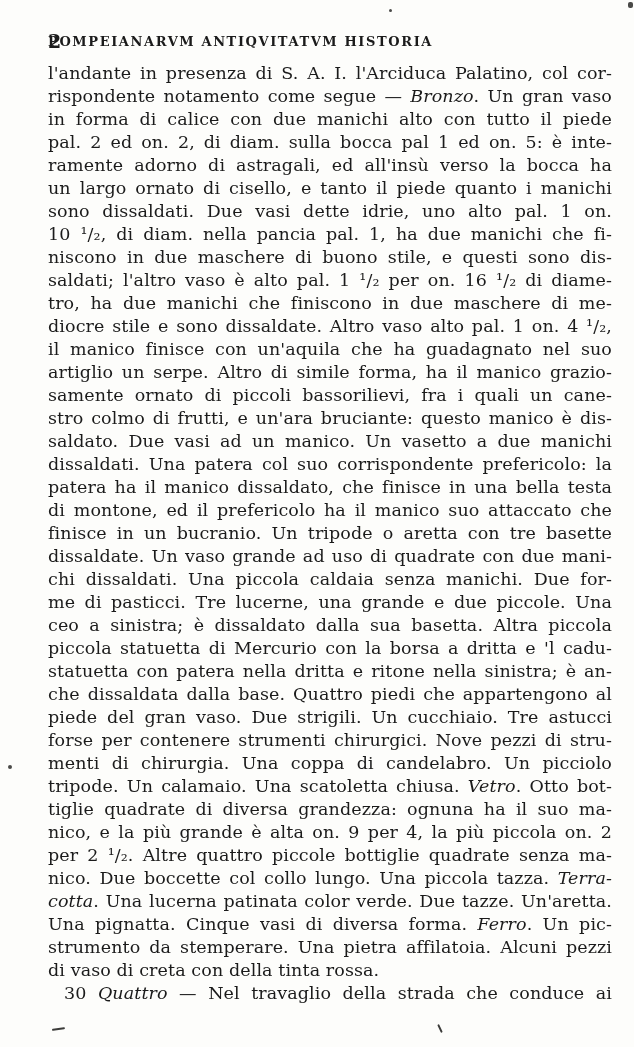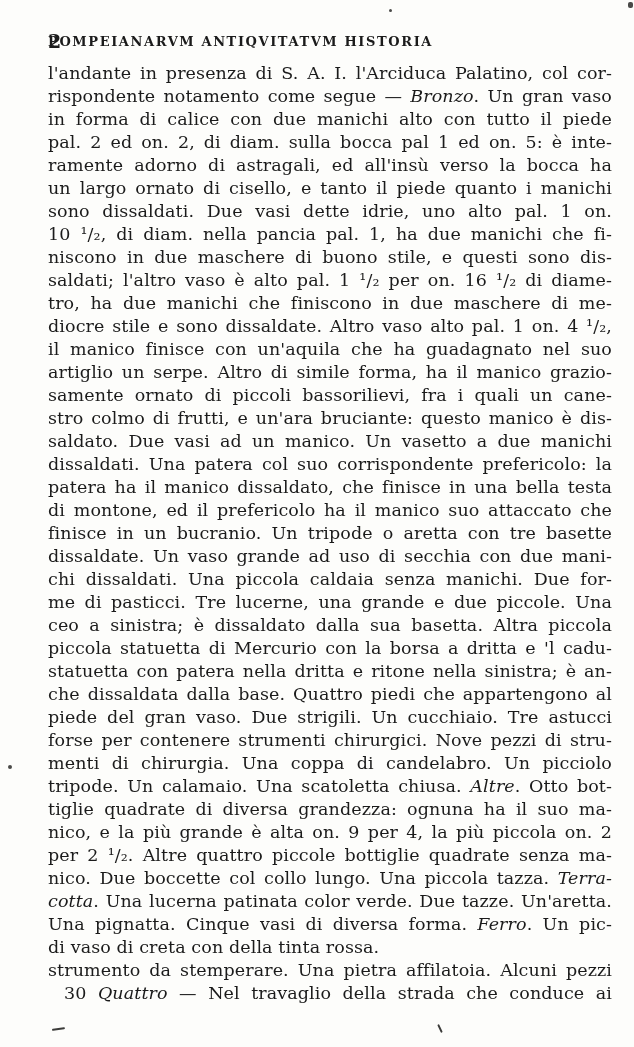--- a/index.html
+++ b/index.html
@@ -104,39 +104,39 @@
       <div class="line">diocre stile e sono dissaldate. Altro vaso alto pal. 1 on. 4 ¹/₂,</div>
       <div class="line">il manico finisce con un'aquila che ha guadagnato nel suo</div>
       <div class="line">artiglio un serpe. Altro di simile forma, ha il manico grazio-</div>
       <div class="line">samente ornato di piccoli bassorilievi, fra i quali un cane-</div>
       <div class="line">stro colmo di frutti, e un'ara bruciante: questo manico è dis-</div>
       <div class="line">saldato. Due vasi ad un manico. Un vasetto a due manichi</div>
       <div class="line">dissaldati. Una patera col suo corrispondente prefericolo: la</div>
       <div class="line">patera ha il manico dissaldato, che finisce in una bella testa</div>
       <div class="line">di montone, ed il prefericolo ha il manico suo attaccato che</div>
       <div class="line">finisce in un bucranio. Un tripode o aretta con tre basette</div>
-      <div class="line">dissaldate. Un vaso grande ad uso di secchia con due mani-</div>
+      <div class="line">dissaldate. Un vaso grande ad uso di quadrate con due mani-</div>
       <div class="line">chi dissaldati. Una piccola caldaia senza manichi. Due for-</div>
       <div class="line">me di pasticci. Tre lucerne, una grande e due piccole. Una</div>
       <div class="line">ceo a sinistra; è dissaldato dalla sua basetta. Altra piccola</div>
       <div class="line">piccola statuetta di Mercurio con la borsa a dritta e 'l cadu-</div>
       <div class="line">statuetta con patera nella dritta e ritone nella sinistra; è an-</div>
       <div class="line">che dissaldata dalla base. Quattro piedi che appartengono al</div>
       <div class="line">piede del gran vaso. Due strigili. Un cucchiaio. Tre astucci</div>
       <div class="line">forse per contenere strumenti chirurgici. Nove pezzi di stru-</div>
       <div class="line">menti di chirurgia. Una coppa di candelabro. Un picciolo</div>
-      <div class="line">tripode. Un calamaio. Una scatoletta chiusa. <i>Altre</i>. Otto bot-</div>
+      <div class="line">tripode. Un calamaio. Una scatoletta chiusa. <i>Vetro</i>. Otto bot-</div>
       <div class="line">tiglie quadrate di diversa grandezza: ognuna ha il suo ma-</div>
       <div class="line">nico, e la più grande è alta on. 9 per 4, la più piccola on. 2</div>
       <div class="line">per 2 ¹/₂. Altre quattro piccole bottiglie quadrate senza ma-</div>
       <div class="line">nico. Due boccette col collo lungo. Una piccola tazza. <i>Terra-</i></div>
       <div class="line"><i>cotta</i>. Una lucerna patinata color verde. Due tazze. Un'aretta.</div>
       <div class="line">Una pignatta. Cinque vasi di diversa forma. <i>Ferro</i>. Un pic-</div>
+      <div class="line">strumento da stemperare. Una pietra affilatoia. Alcuni pezzi</div>
       <div class="line para-end">di vaso di creta con della tinta rossa.</div>
-      <div class="line">strumento da stemperare. Una pietra affilatoia. Alcuni pezzi</div>
       <div class="line indented">30 <i>Quattro</i> — Nel travaglio della strada che conduce ai</div>
     </div>
 
   <div class="speck" style="left:389px;top:9px;width:3px;height:3px;"></div>
   <div class="speck" style="left:628px;top:2px;width:5px;height:6px;border-radius:2px;"></div>
   <div class="speck" style="left:8px;top:765px;width:4px;height:4px;"></div>
   <div class="speck-bar" style="left:52px;top:1028px;width:13px;height:2px;transform:rotate(-8deg);"></div>
   <div class="speck-bar" style="left:439px;top:1024px;width:2px;height:9px;transform:rotate(-25deg);"></div>
 
 </div>

